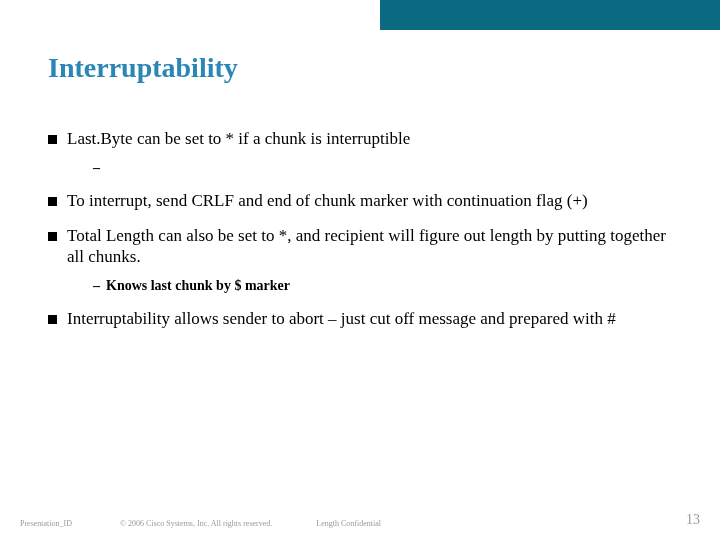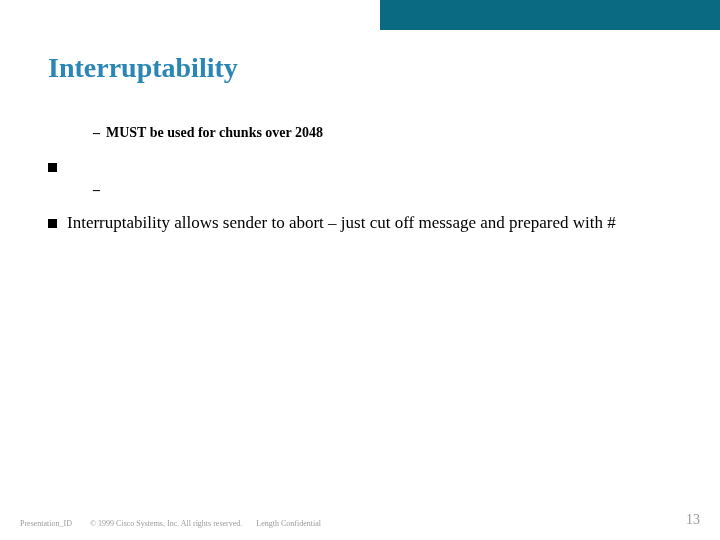--- a/index.html
+++ b/index.html
@@ -7,55 +7,64 @@
   .slide { width: 720px; height: 540px; position: relative; }
   .topbar { position: absolute; top: 0; right: 0; width: 340px; height: 30px; background: #0a6a82; }
   .title { position: absolute; top: 52px; left: 48px; font-size: 28px; font-weight: bold; color: #2a86b5; }
   .body { position: absolute; top: 115px; left: 48px; right: 40px; }
   .bullet1 { display: flex; align-items: flex-start; margin-top: 14px; }
   .bullet1 .mark { display: inline-block; width: 9px; height: 9px; background: #000; margin-top: 6px; margin-right: 10px; flex-shrink: 0; }
   .bullet1 .txt { font-size: 17px; color: #000; line-height: 1.22; }
   .bullet2 { margin-left: 45px; margin-top: 8px; display: flex; align-items: flex-start; }
   .bullet2 .dash { font-size: 14px; font-weight: bold; margin-right: 6px; flex-shrink: 0; line-height: 1.4; }
   .bullet2 .txt { font-size: 14px; font-weight: bold; color: #000; line-height: 1.4; }
-  .footer { position: absolute; bottom: 12px; left: 20px; right: 20px; display: flex; align-items: center; font-size: 8px; color: #9a9a9a; }
+  .footer { position: absolute; bottom: 12px; left: 20px; right: 20px; display: flex; align-items: center; font-size: 8px; color: #9a9a9a; gap: 30px; }
   .footer .pid { margin-right: 18px; }
   .footer .copy { margin-right: 14px; }
   .footer .conf { }
   .footer .pagenum { position: absolute; right: 0; bottom: 0; font-size: 14px; color: #9a9a9a; }
 </style>
 </head>
 <body>
 
 <div class="slide">
   <div class="topbar"></div>
   <div class="title">Interruptability</div>
 
   <div class="body">
 
+    <div class="bullet1">
+      <span class="mark"></span>
+      <span class="txt">Last.Byte can be set to * if a chunk is interruptible</span>
+    </div>
     <div class="bullet2">
       <span class="dash">–</span>
-      <span class="txt">MUST be used for chunks over 2048</span>
     </div>
 
     <div class="bullet1">
       <span class="mark"></span>
+      <span class="txt">To interrupt, send CRLF and end of chunk marker with continuation flag (+)</span>
     </div>
 
 
+    <div class="bullet1">
+      <span class="mark"></span>
+      <span class="txt">Total Length can also be set to *, and recipient will figure out length by putting together all chunks.</span>
+    </div>
     <div class="bullet2">
       <span class="dash">–</span>
+      <span class="txt">Knows last chunk by $ marker</span>
     </div>
 
     <div class="bullet1">
       <span class="mark"></span>
       <span class="txt">Interruptability allows sender to abort – just cut off message and prepared with #</span>
     </div>
 
   </div>
 
   <div class="footer">
     <span class="pid">Presentation_ID</span>
-    <span class="copy">© 1999 Cisco Systems, Inc. All rights reserved.</span>
+    <span class="copy">© 2006 Cisco Systems, Inc. All rights reserved.</span>
     <span class="conf">Length Confidential</span>
     <span class="pagenum">13</span>
   </div>
 </div>
 
 </body></html>

